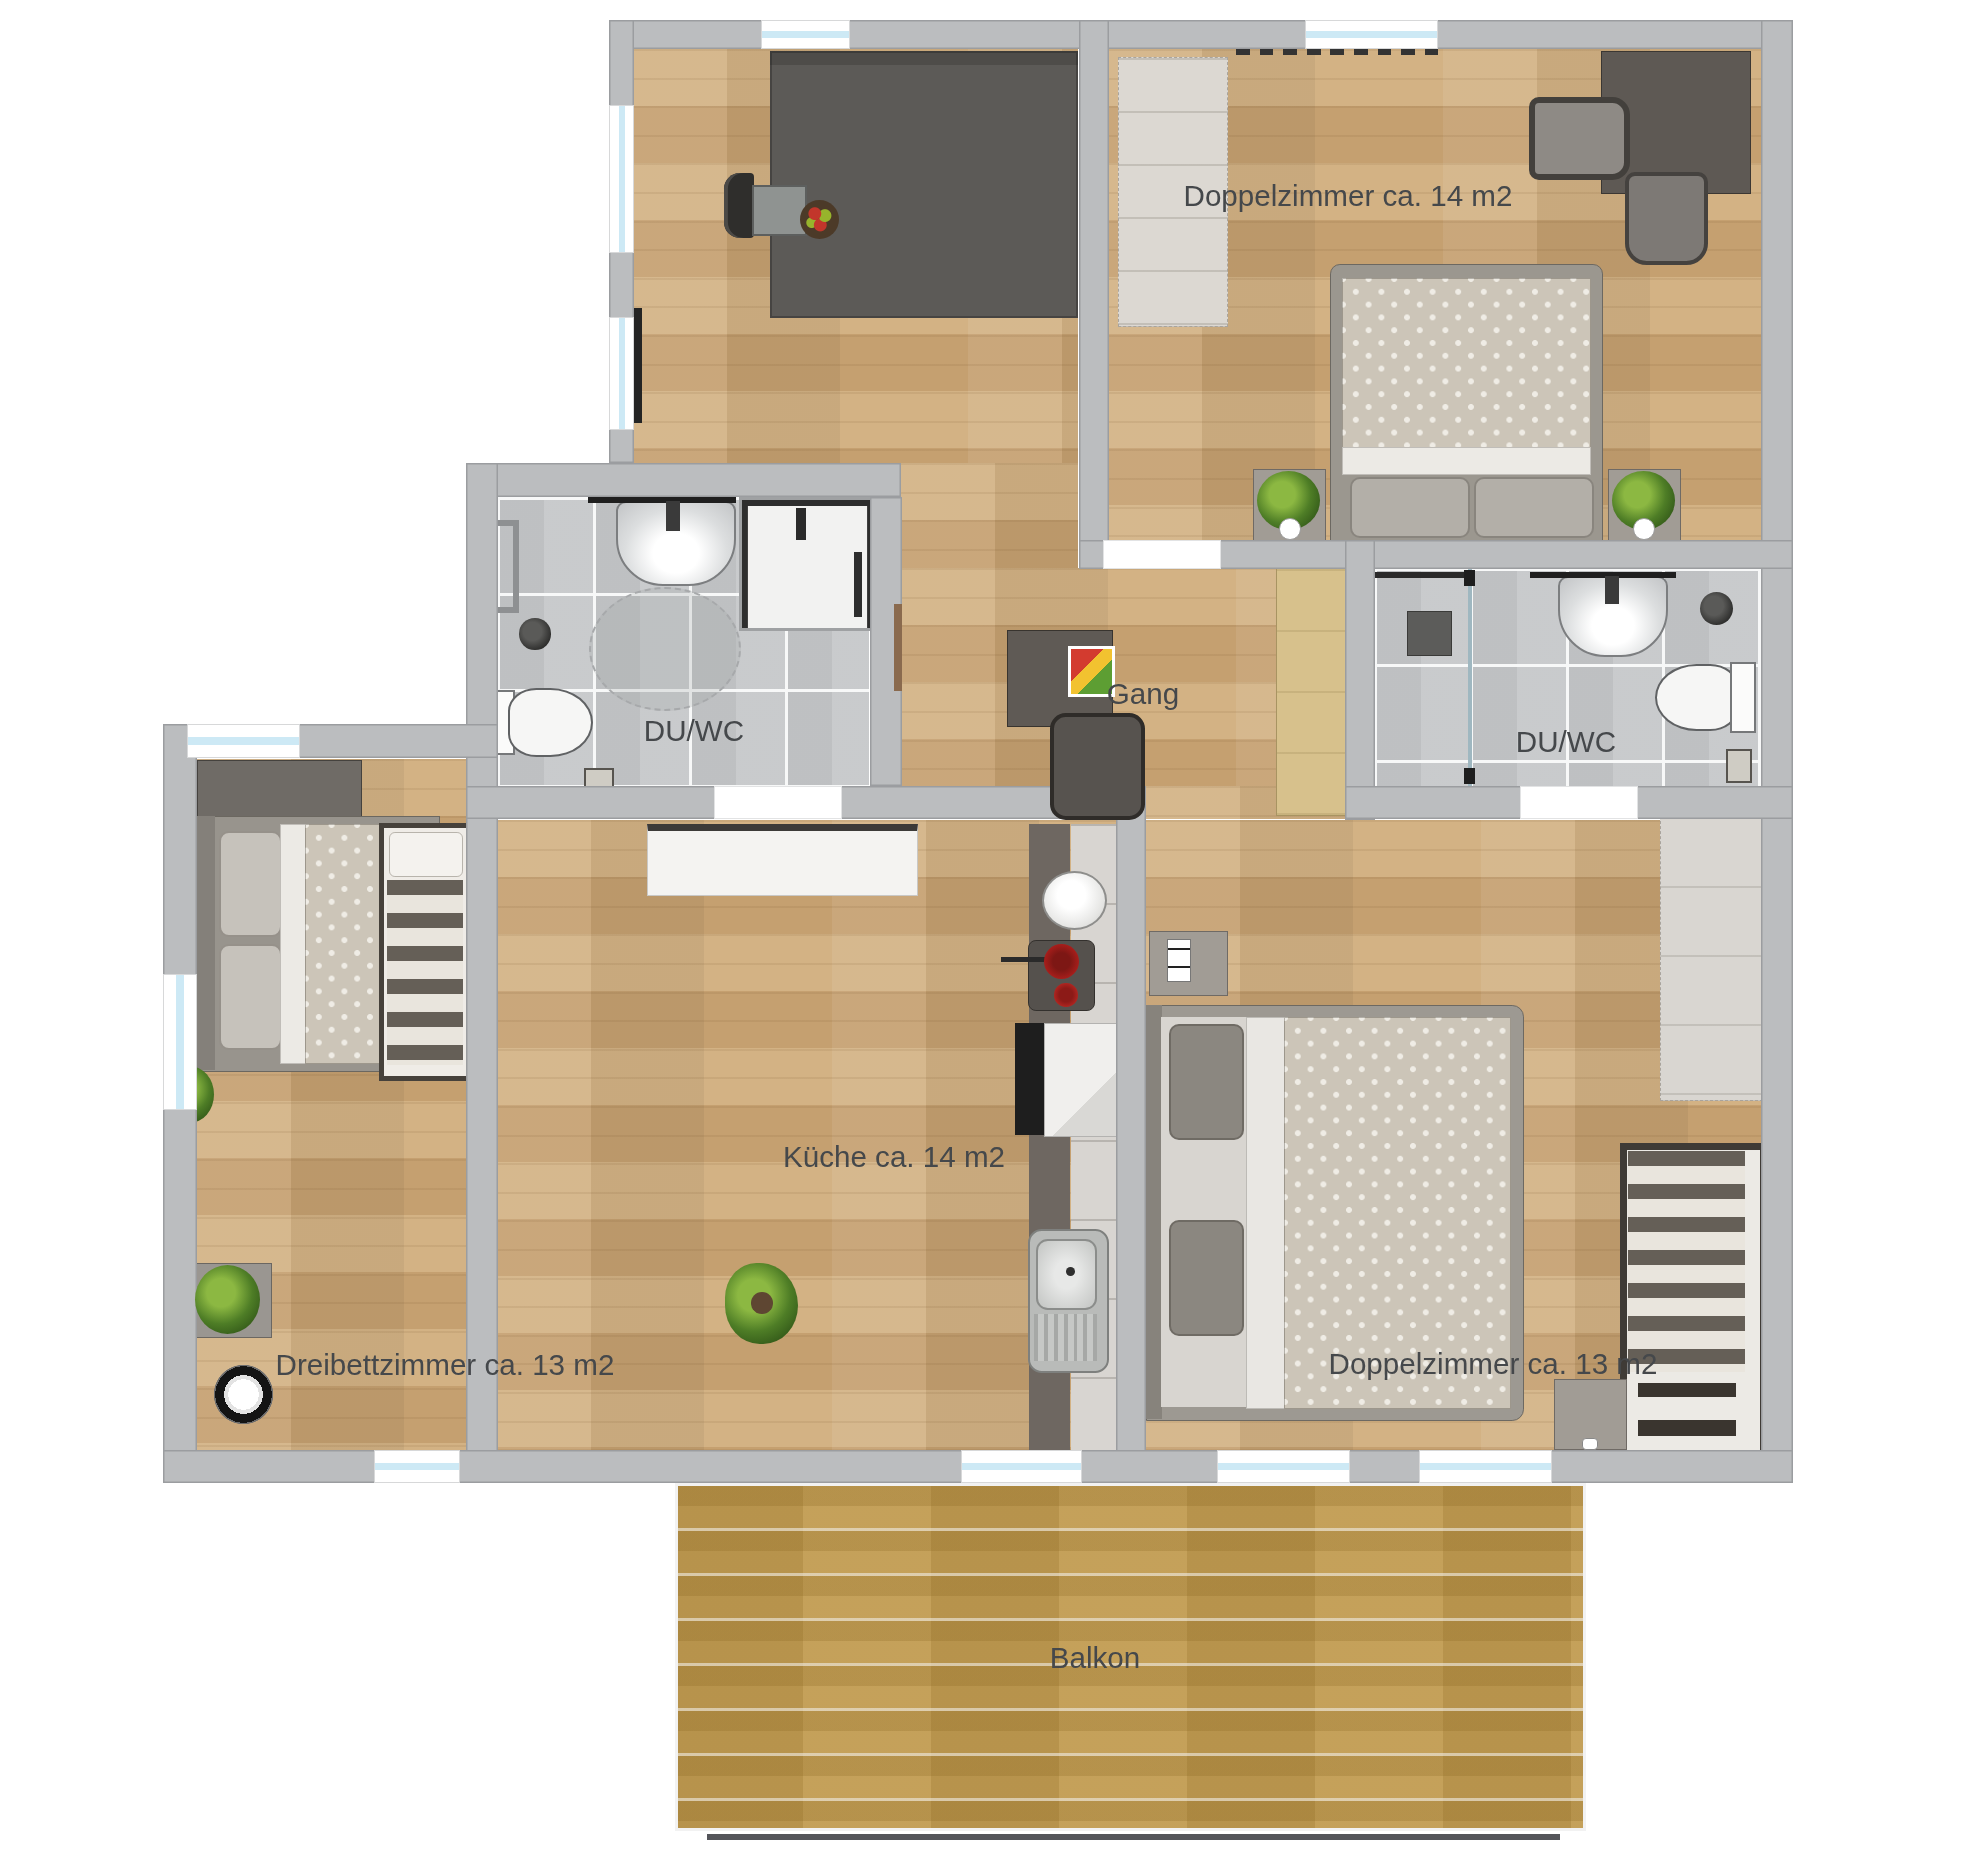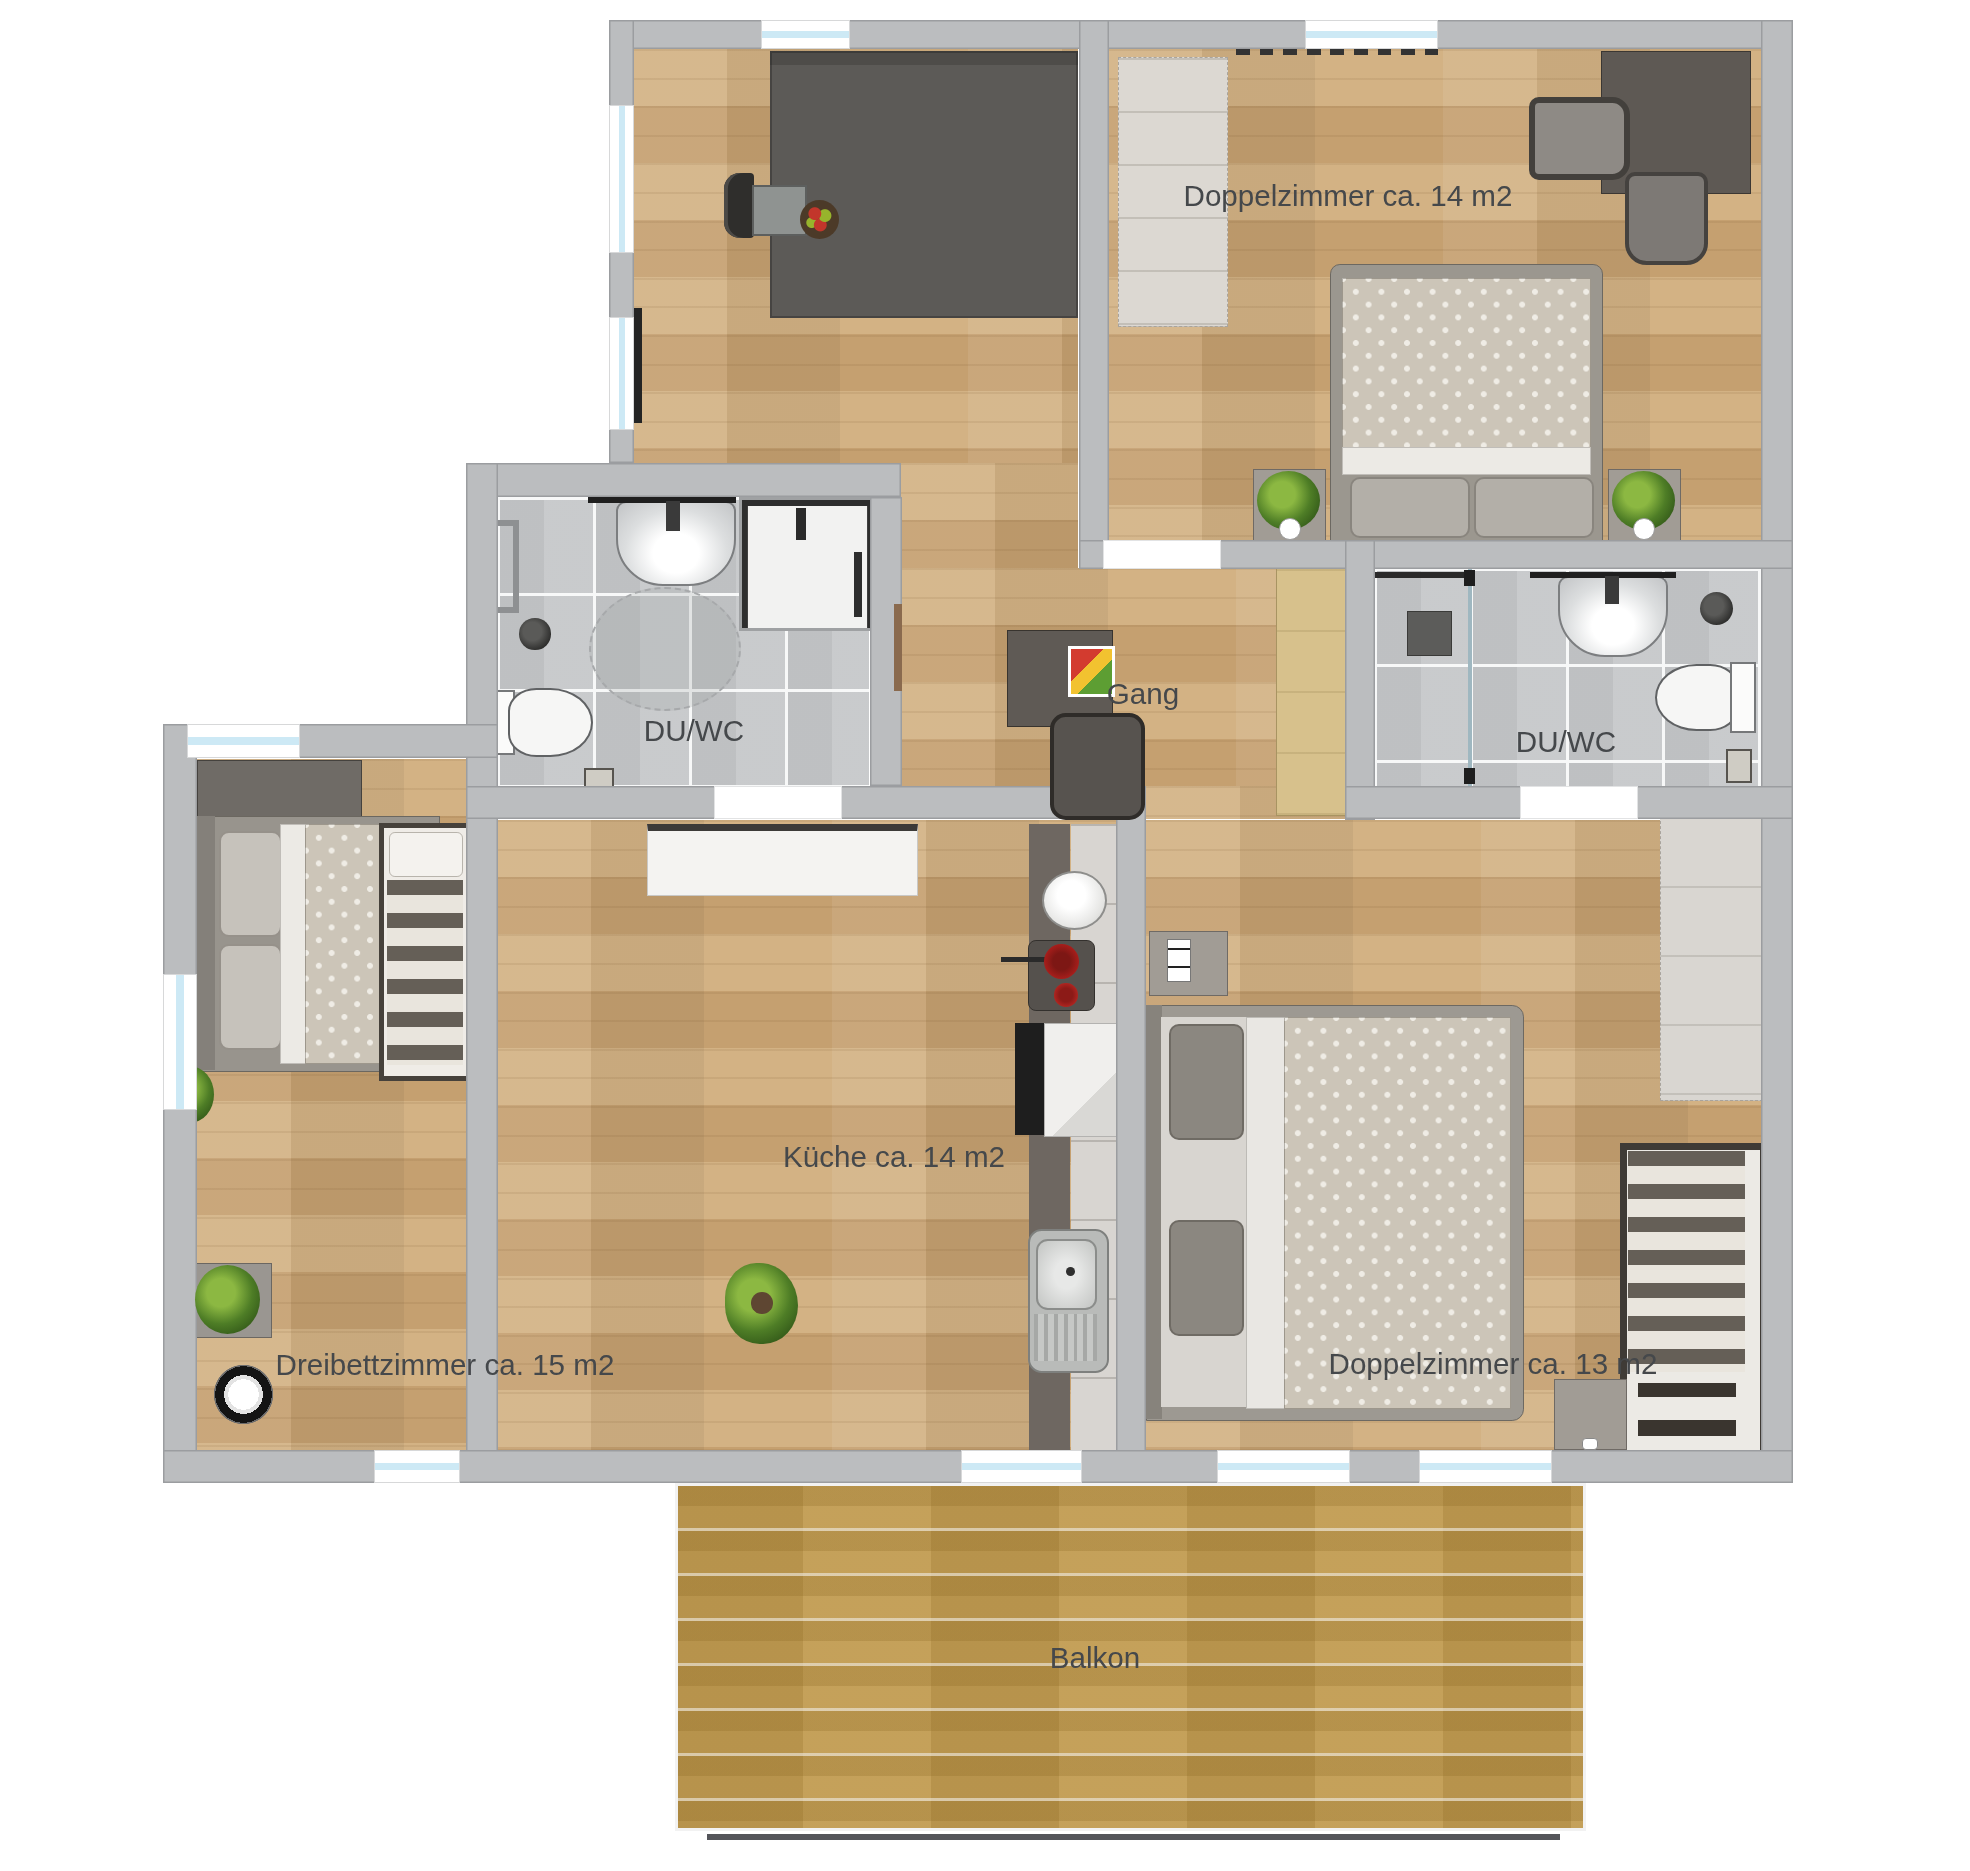--- a/index.html
+++ b/index.html
@@ -212,18 +212,18 @@
 
   <div class="balcony" style="left:675px;top:1483px;width:911px;height:348px;"></div>
   <div class="abs" style="left:707px;top:1834px;width:853px;height:15.8px;background:#54555a;z-index:3;"></div>
   <div class="abs" style="left:729px;top:1856px;width:808px;height:7.9px;background:#c8c9cb;z-index:3;"></div>
 
   <div class="label" style="left:1348px;top:196px;">Doppelzimmer ca. 14 m2</div>
   <div class="label" style="left:1143px;top:694px;">Gang</div>
   <div class="label" style="left:694px;top:731px;">DU/WC</div>
   <div class="label" style="left:1566px;top:742px;">DU/WC</div>
   <div class="label" style="left:894px;top:1157px;">Küche ca. 14 m2</div>
-  <div class="label" style="left:445px;top:1365px;">Dreibettzimmer ca. 15 m2</div>
+  <div class="label" style="left:445px;top:1365px;">Dreibettzimmer ca. 13 m2</div>
   <div class="label" style="left:1493px;top:1364px;">Doppelzimmer ca. 13 m2</div>
   <div class="label" style="left:1095px;top:1658px;">Balkon</div>
 
 </div>
 
 
 </body></html>

